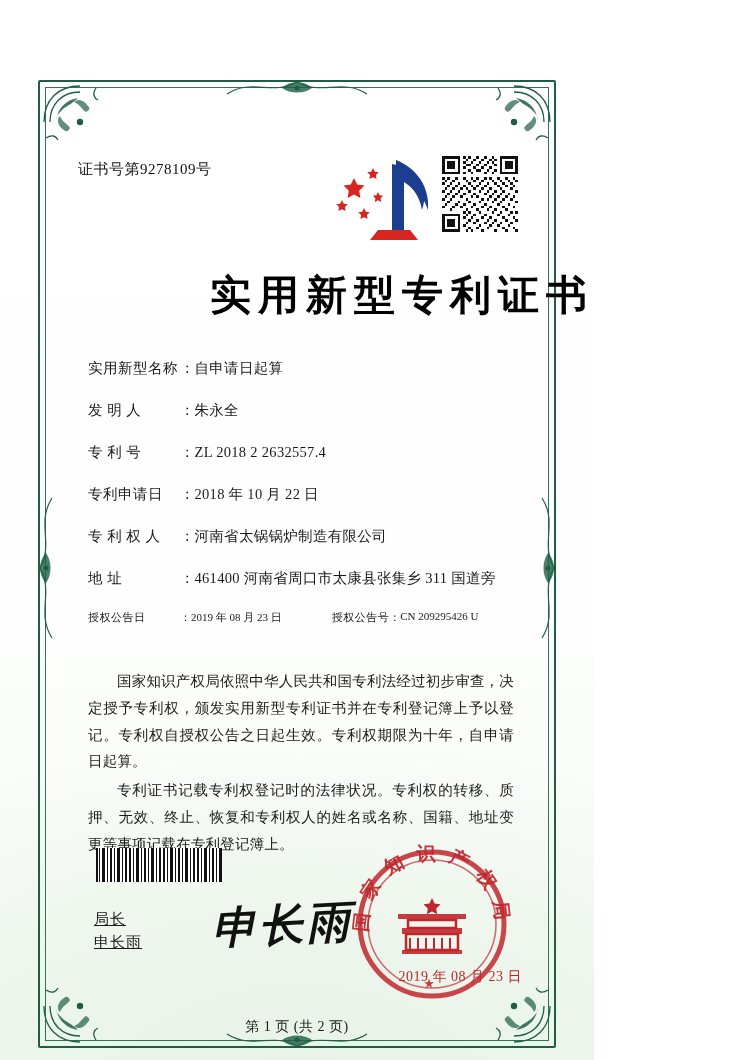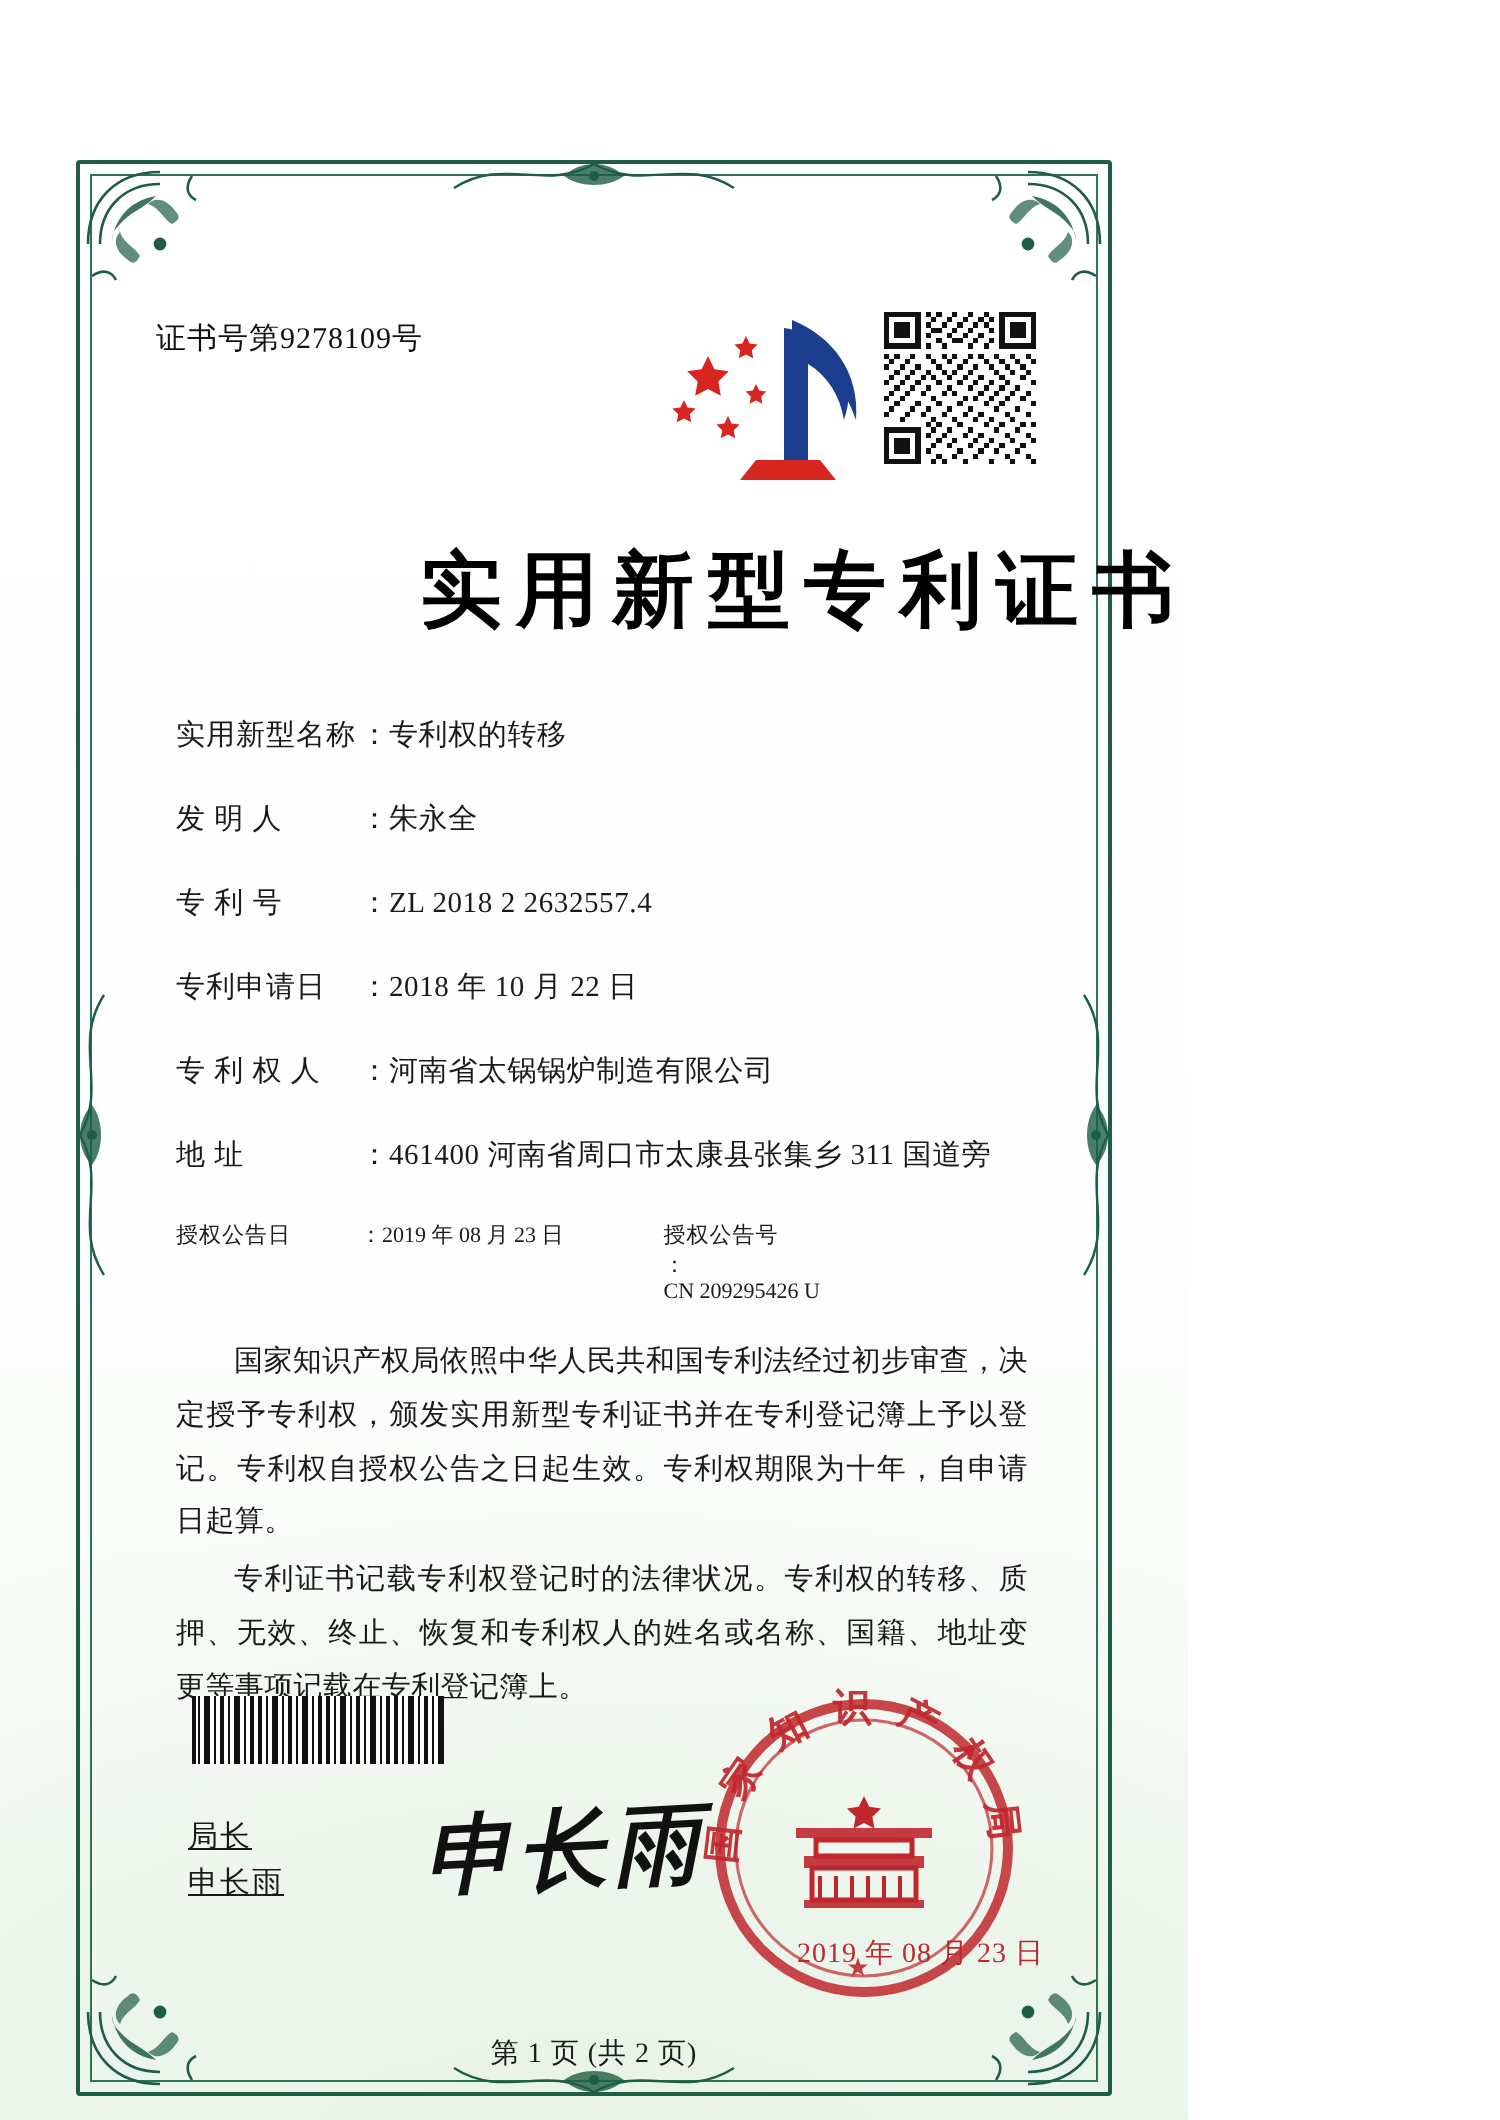--- a/index.html
+++ b/index.html
@@ -117,21 +117,20 @@
 
   .row-2col {
     display: flex;
     align-items: flex-start;
     font-size: 11px;
     margin-bottom: 16px;
   }
   .col-b {
     margin-left: 50px;
     display: flex;
-    flex-direction: column;
   }
   .col-b .field-label { width: auto; flex: 0 0 auto; }
 
   .body-text {
     position: absolute;
     left: 88px; right: 80px; top: 628px;
     font-size: 14.5px;
     line-height: 1.85;
     text-align: justify;
     letter-spacing: 0.2px;
@@ -507,21 +506,21 @@
     </svg>
   </div>
 
   <div class="main-title">实用新型专利证书</div>
 
   <div class="fields">
 
     <div class="field-row">
       <span class="field-label">实用新型名称</span>
       <span class="field-colon">：</span>
-      <span class="field-value">专利权的转移</span>
+      <span class="field-value">自申请日起算</span>
     </div>
 
     <div class="field-row">
       <span class="field-label">发 明 人</span>
       <span class="field-colon">：</span>
       <span class="field-value">
         <span class="sub-line">朱永全</span>
       </span>
     </div>
 

